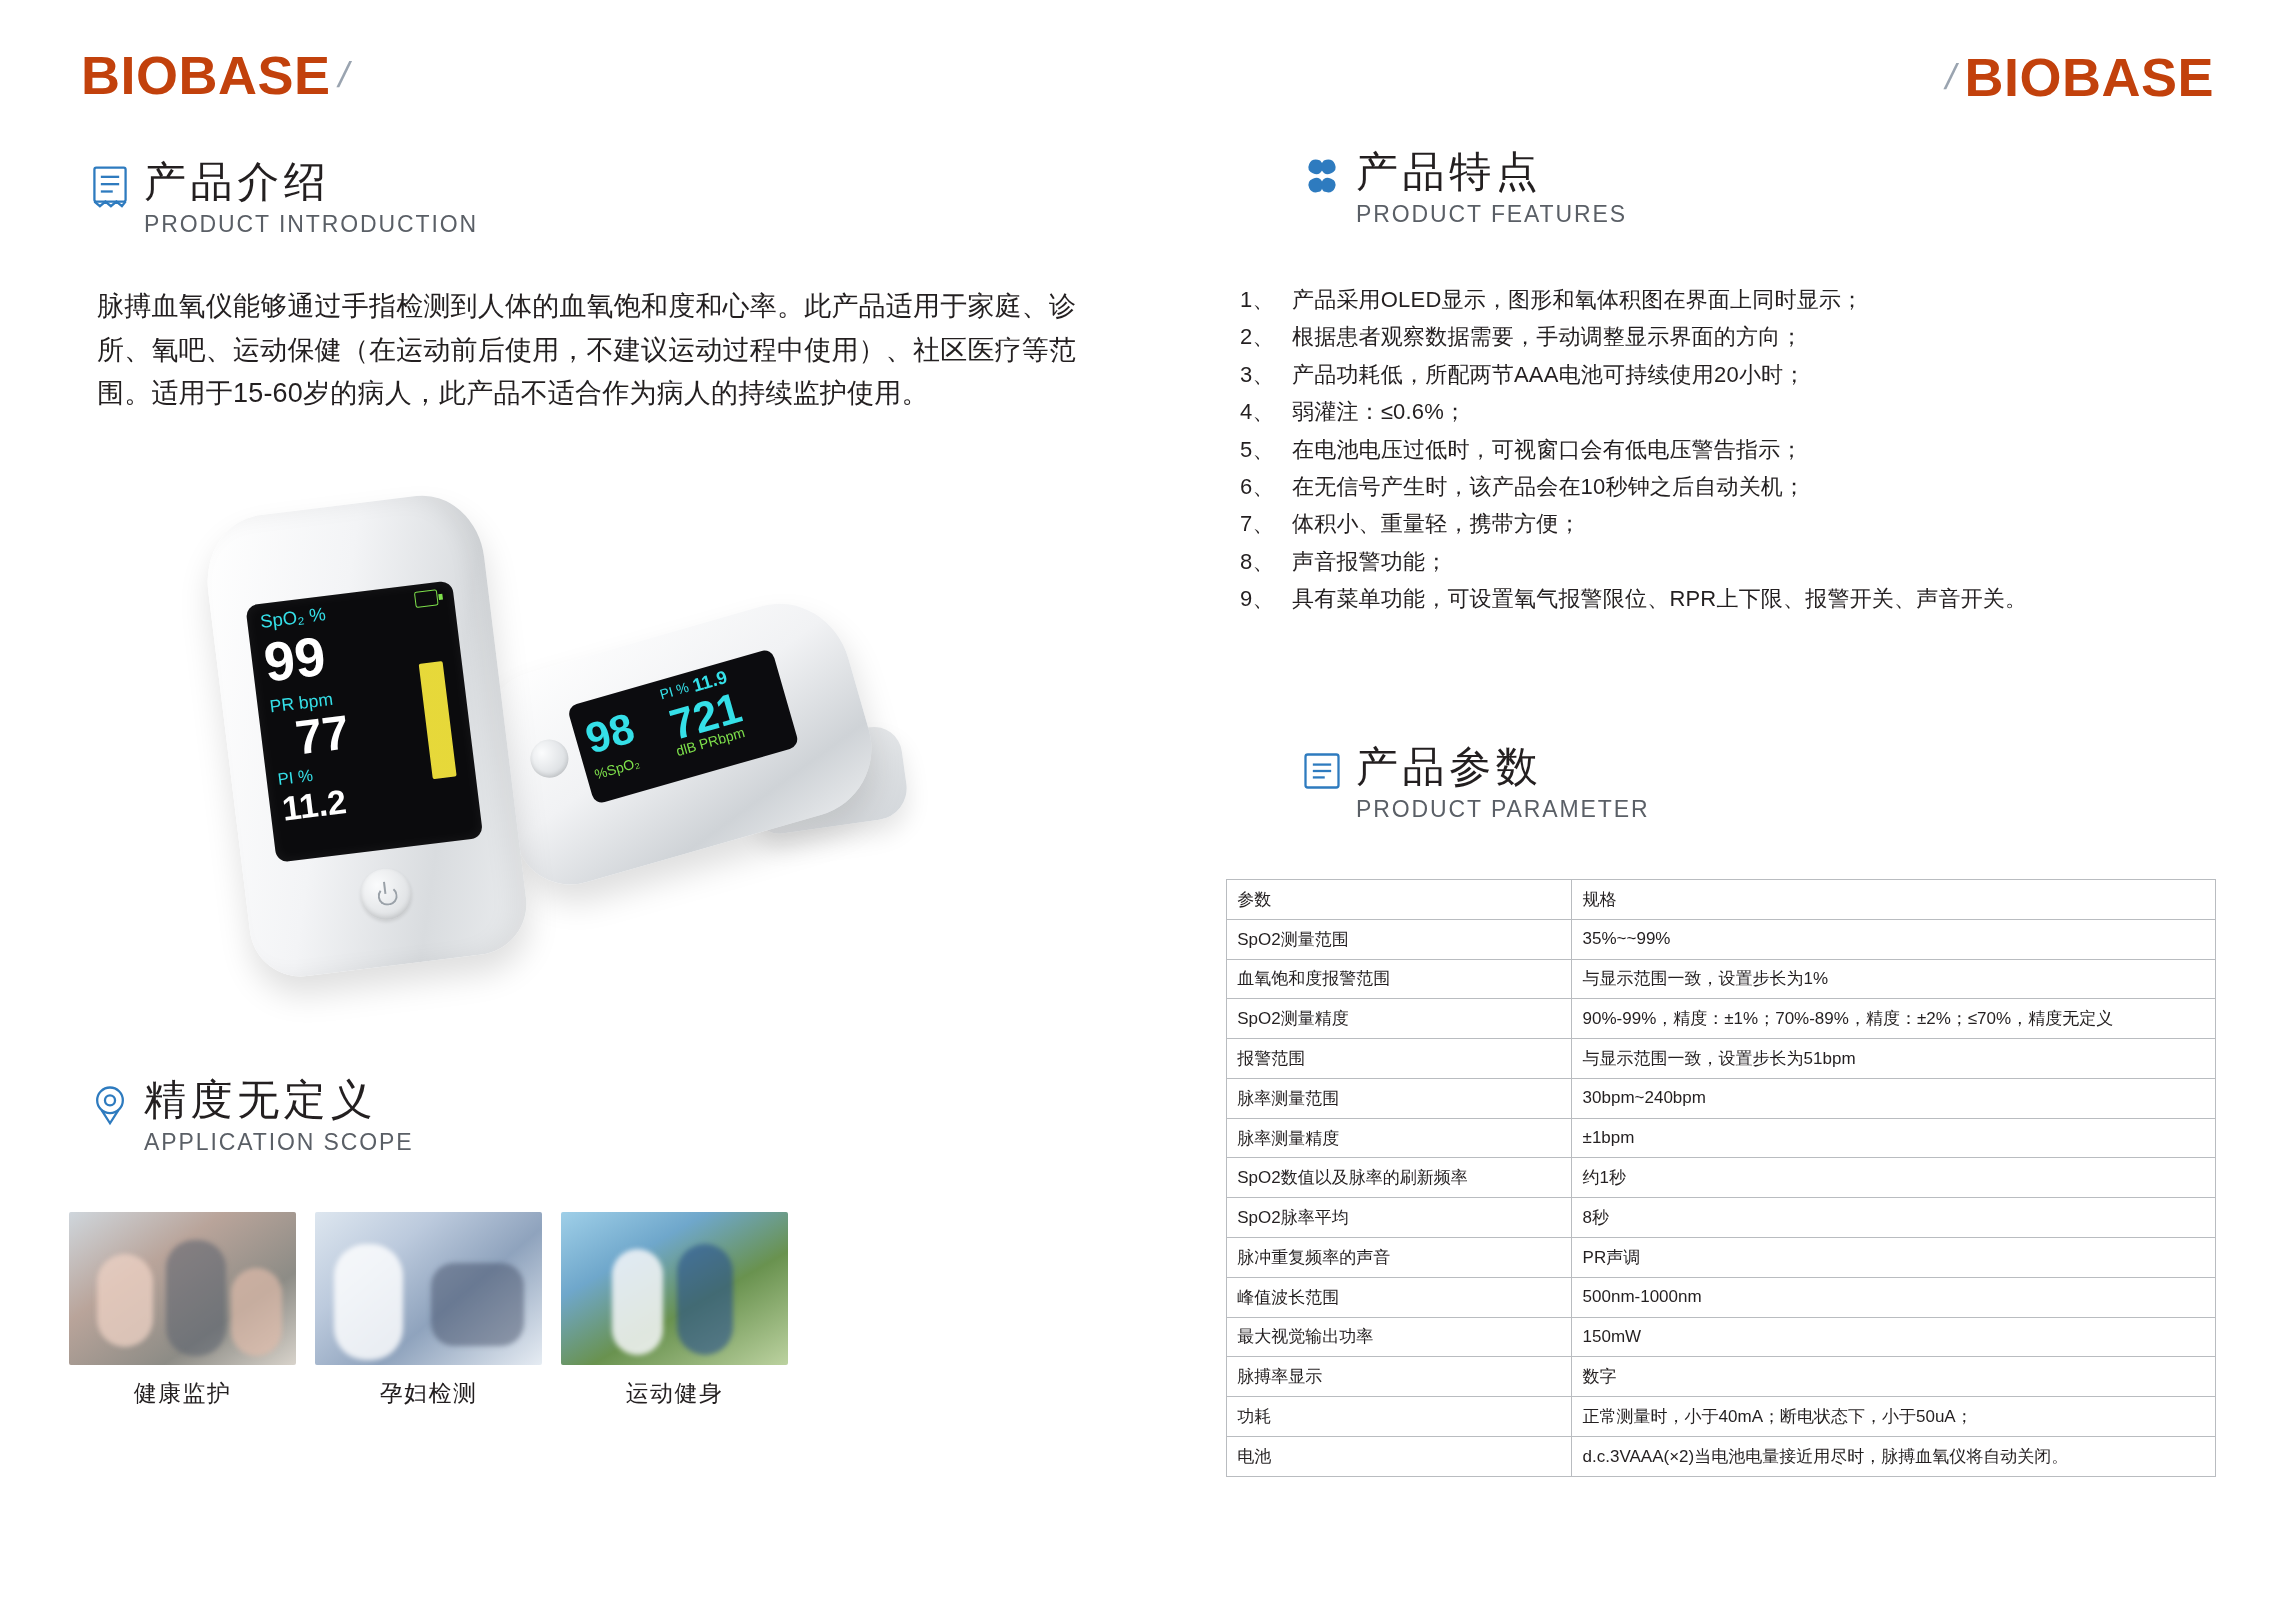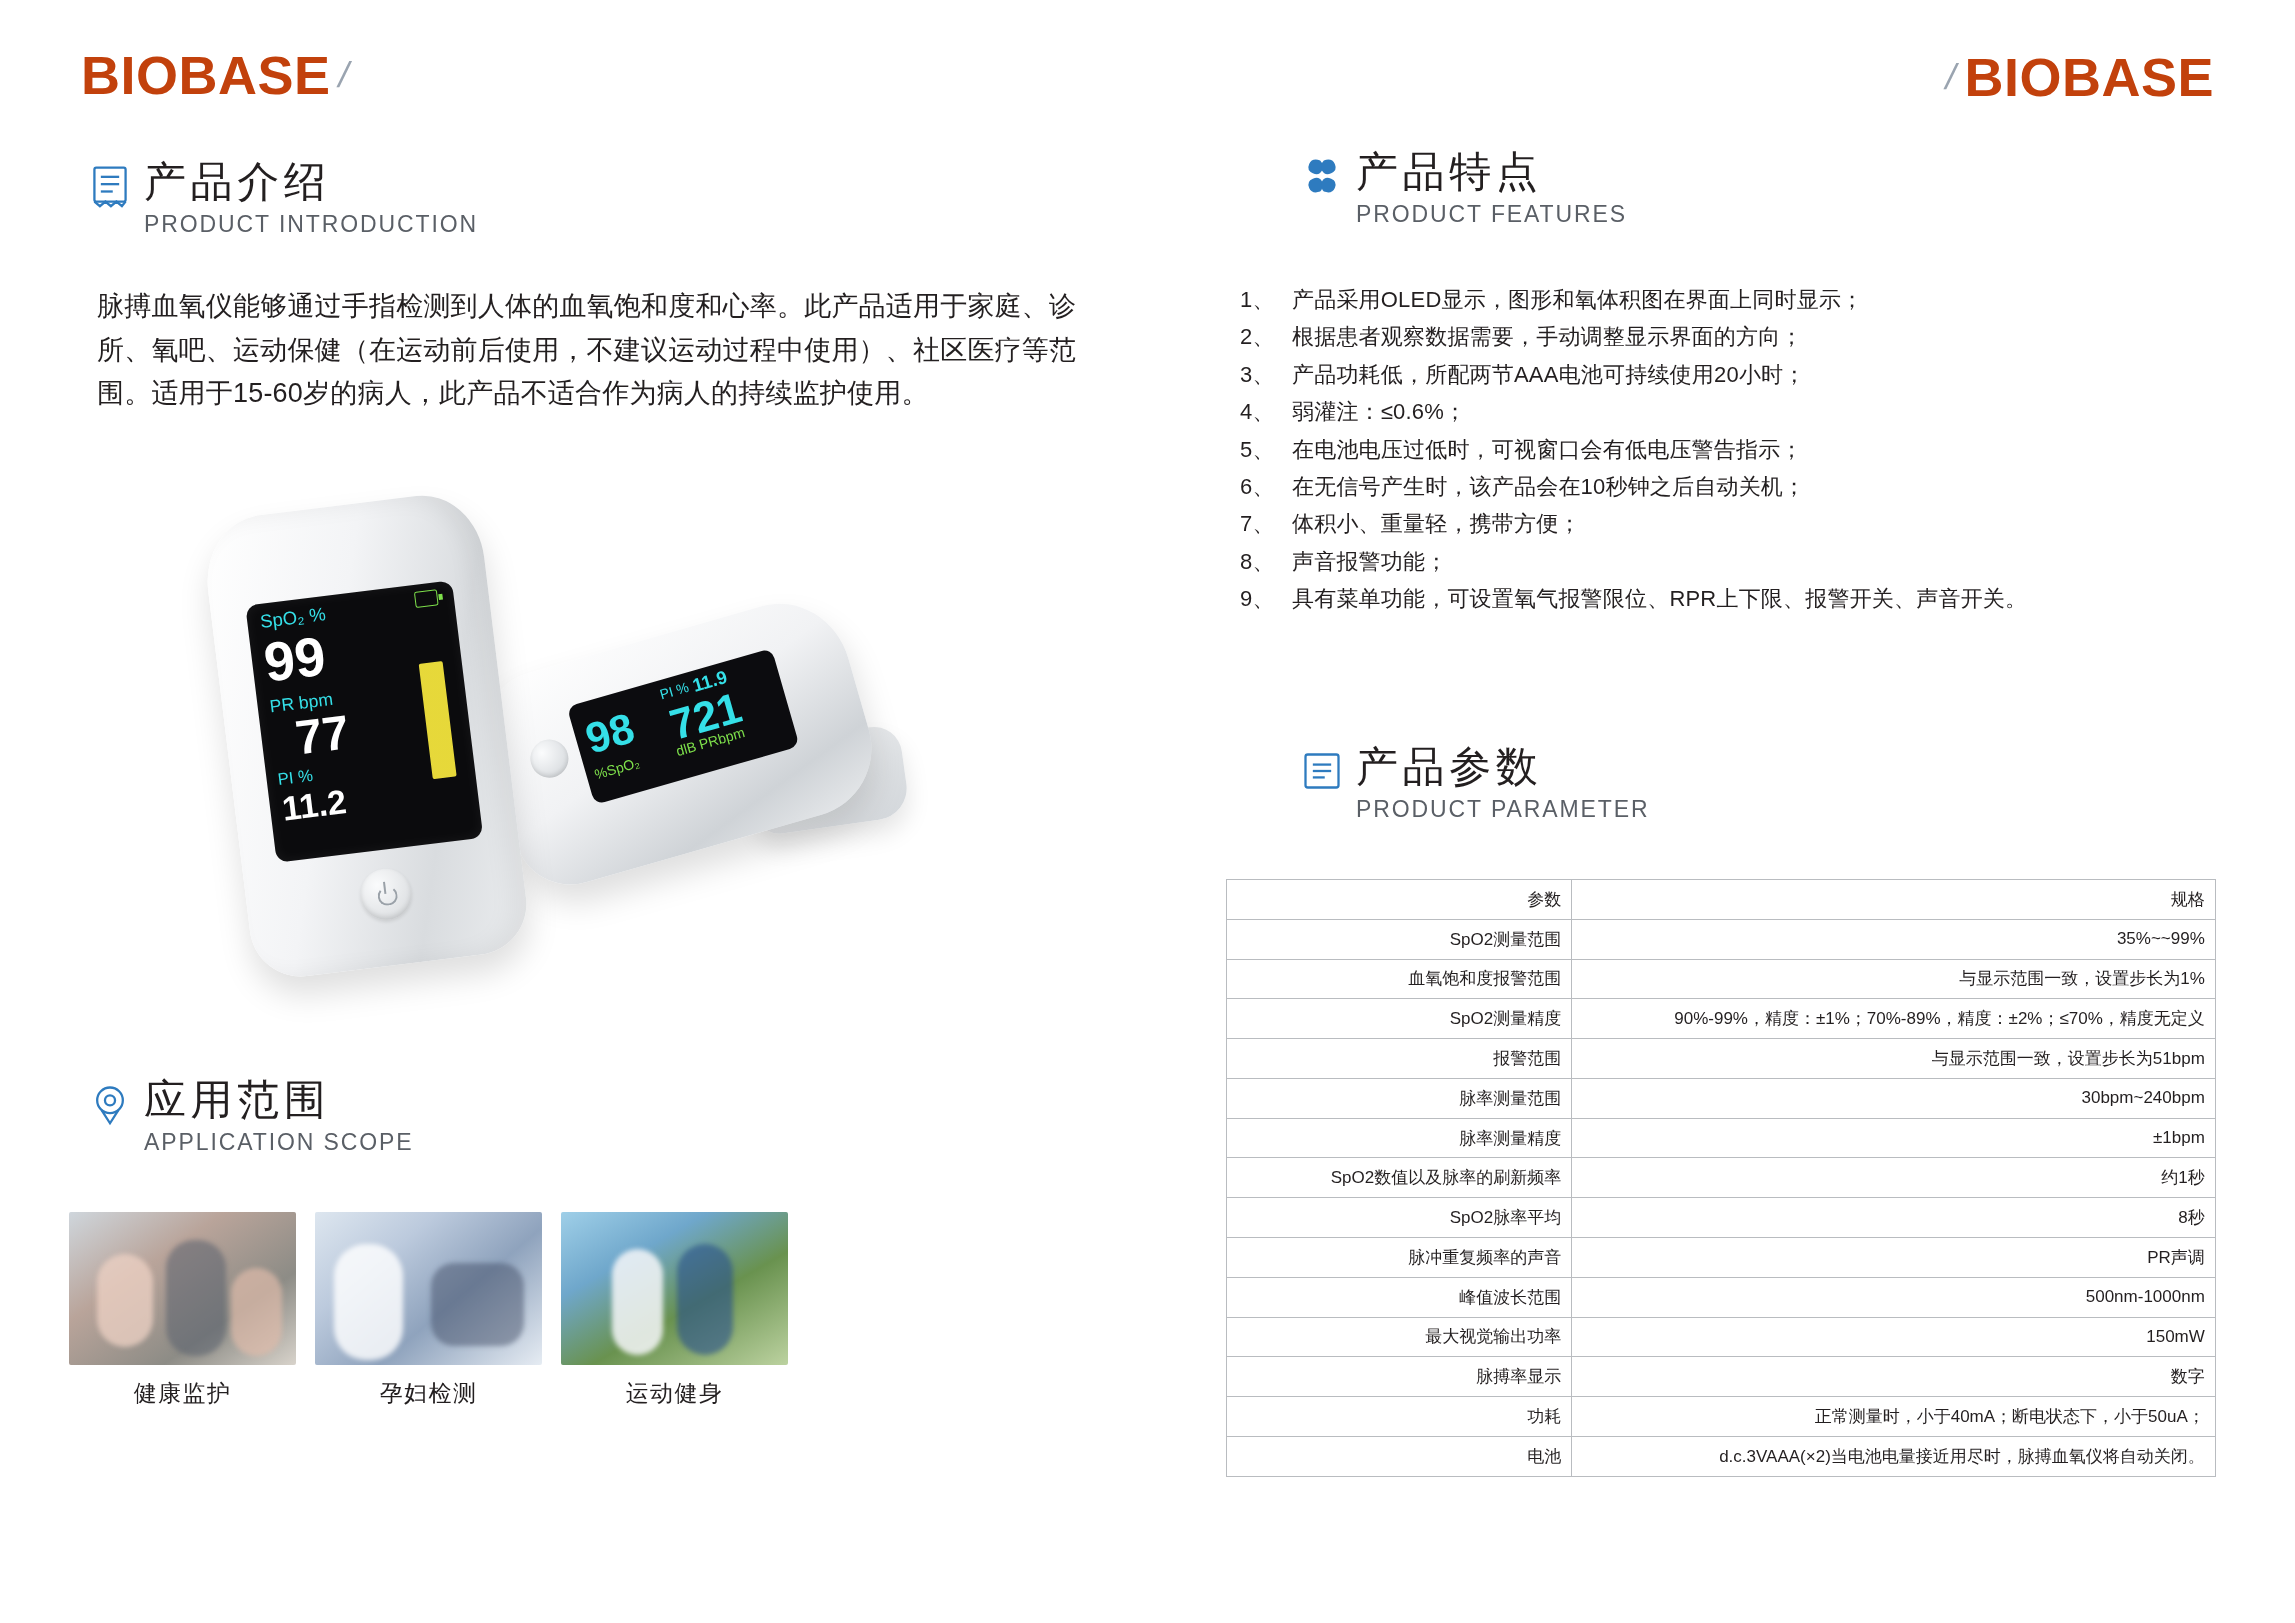--- a/index.html
+++ b/index.html
@@ -292,21 +292,20 @@
     top: 879px;
     width: 990px;
     border-collapse: collapse;
     font-size: 17px;
   }
   .param-table td {
     border: 0.9px solid #b9bcc0;
     padding: 7.9px 10.2px;
     color: #231f20;
     vertical-align: middle;
-    text-align: right;
   }
   .param-table td.k { width: 324px; }
   .param-table tr.head td { font-weight: normal; }
 </style>
 </head>
 <body>
 
 <div class="page">
 
   <div class="brand-left">
@@ -369,21 +368,21 @@
 
   <div class="sec-head" id="scope-head">
     <span class="sec-icon">
       <svg viewBox="0 0 96 96" width="44" height="44">
         <circle cx="48" cy="40" r="28" fill="none" stroke="#2e7bbf" stroke-width="5"></circle>
         <circle cx="48" cy="40" r="11" fill="none" stroke="#2e7bbf" stroke-width="5"></circle>
         <path d="M30 62 L48 90 L66 62" fill="none" stroke="#2e7bbf" stroke-width="5"></path>
       </svg>
     </span>
     <span class="sec-titles">
-      <div class="cn">应用范围</div>
+      <div class="cn">精度无定义</div>
       <div class="en">APPLICATION  SCOPE</div>
     </span>
   </div>
 
   <div class="scope-row">
     <div class="scope-item">
       <div class="scope-img ph1">
         <span class="ph-o1"></span>
           <span class="ph-o2"></span>
           <span class="ph-o3"></span>

